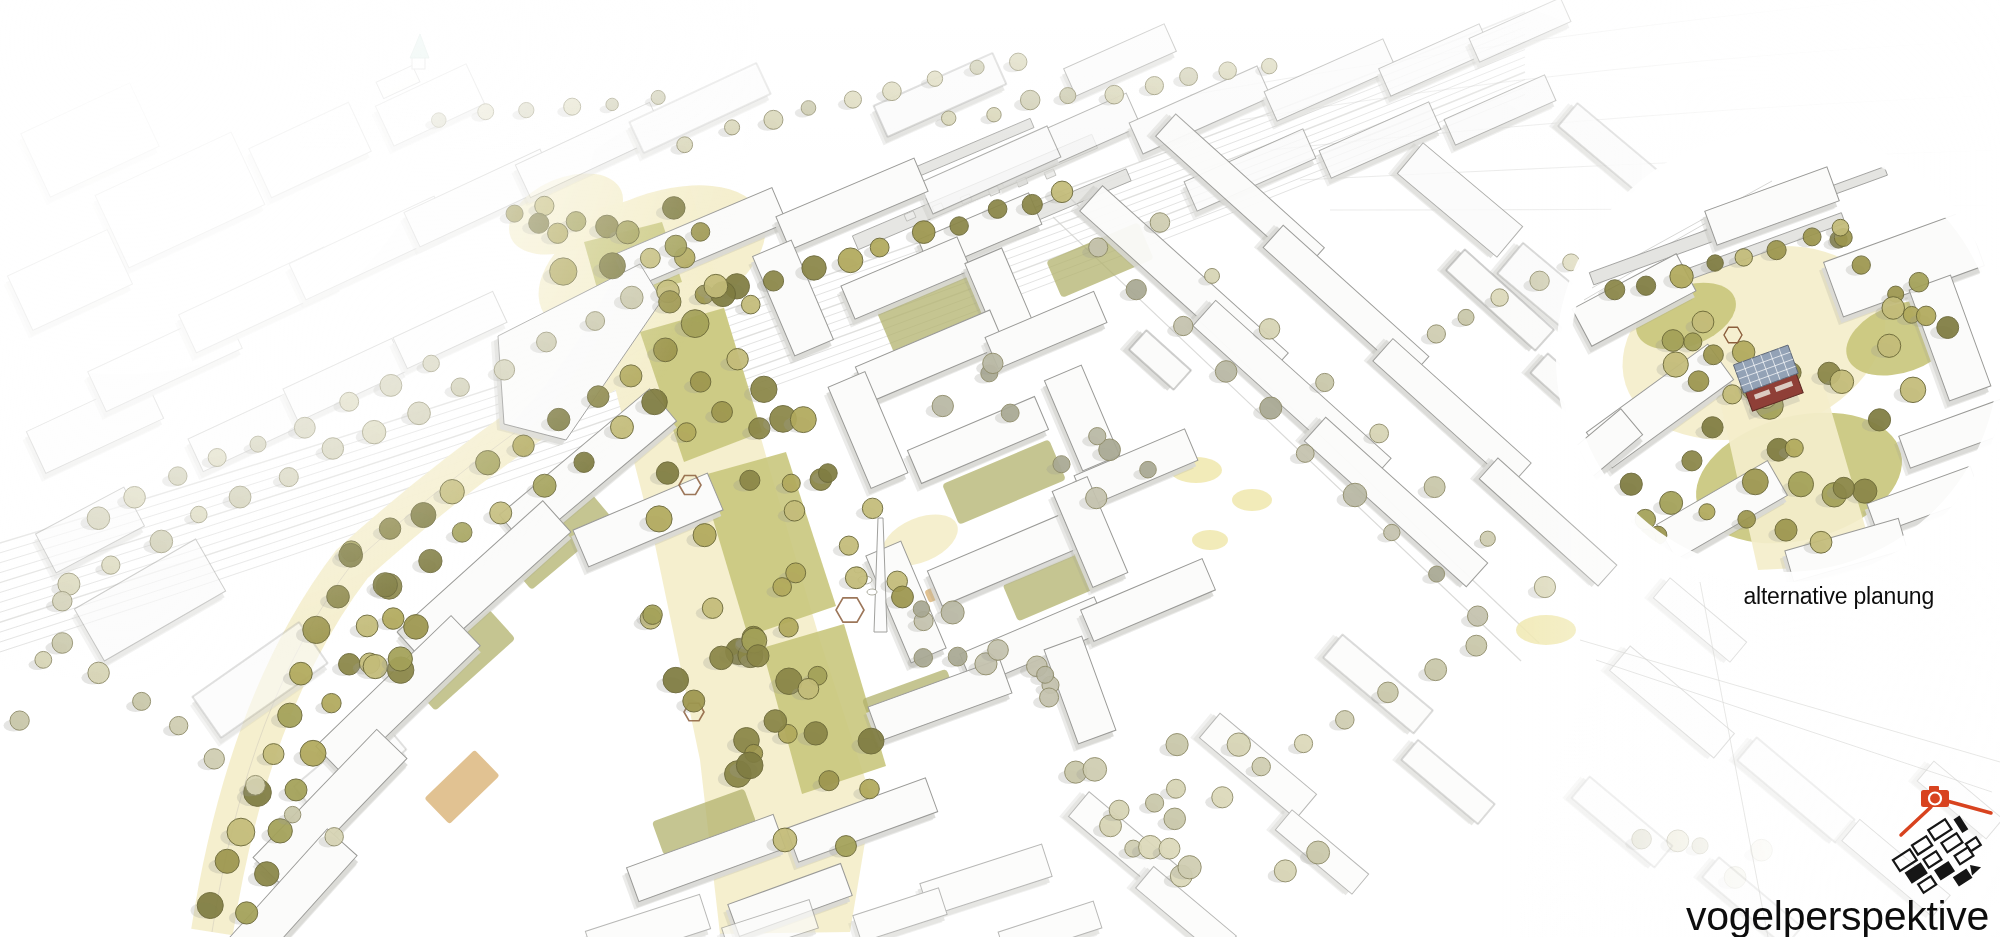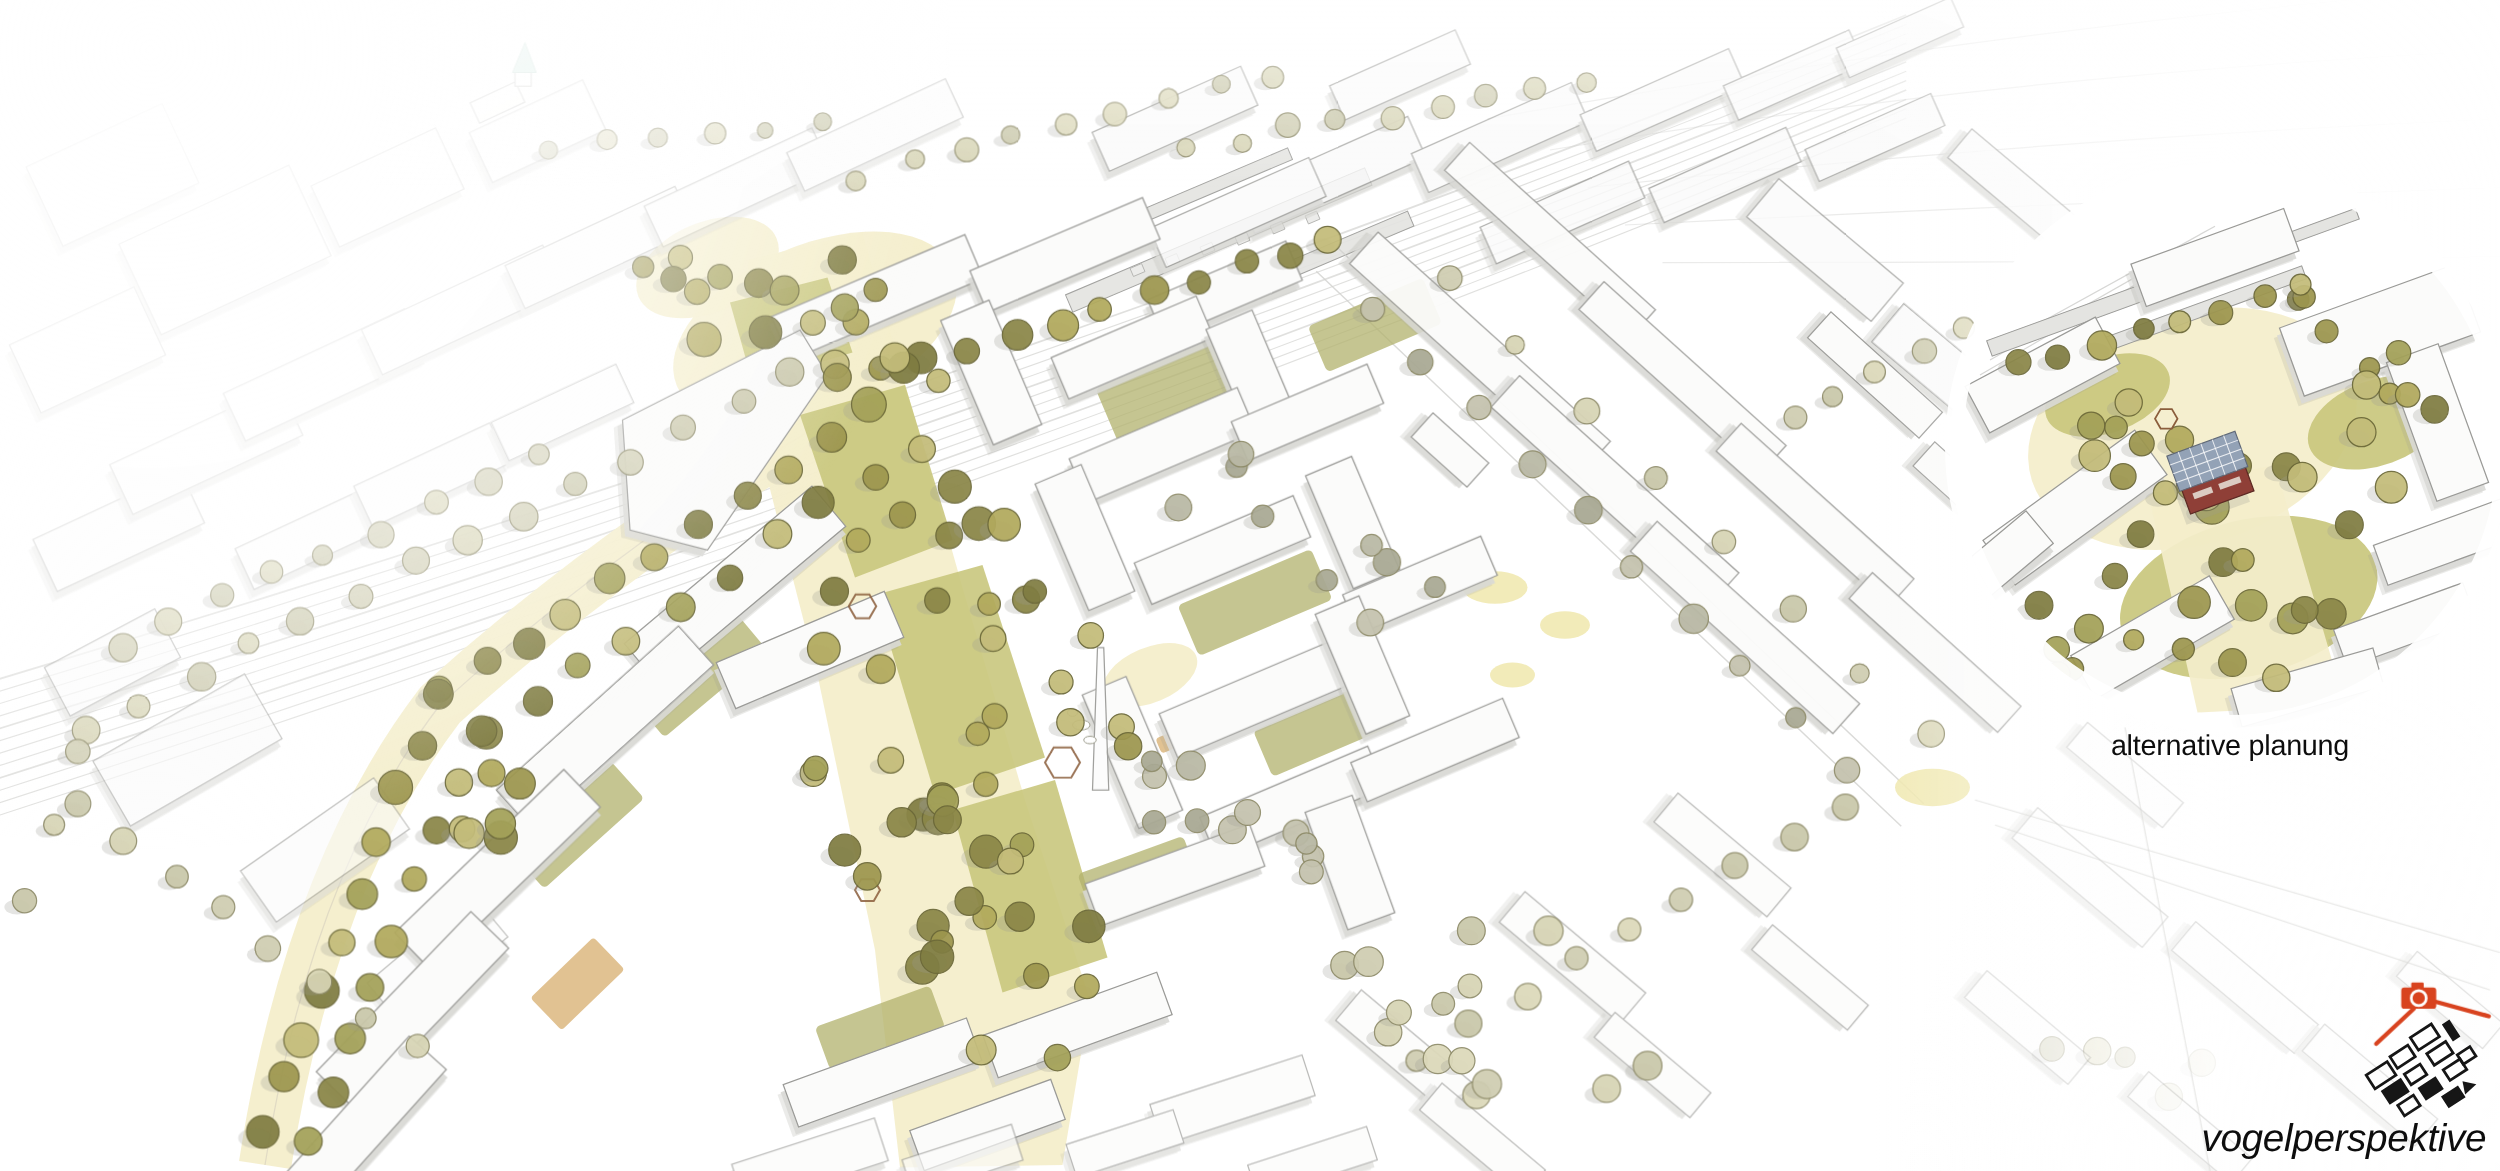--- a/index.html
+++ b/index.html
@@ -1,25 +1,25 @@
 <!DOCTYPE html>
 <html><head>
 <meta charset="utf-8">
 <style>
   html,body{margin:0;padding:0;background:#ffffff;}
   body{width:2000px;height:937px;overflow:hidden;font-family:"Liberation Sans",sans-serif;}
   .stage{position:relative;width:2000px;height:937px;background:#fff;}
   svg{position:absolute;left:0;top:0;display:block;}
   .caption-inset{
-    position:absolute;left:1634px;top:584px;width:300px;text-align:center;
+    position:absolute;left:1634px;top:584px;width:300px;text-align:right;
     font-size:23px;font-weight:500;color:#0d0d0d;letter-spacing:-0.2px;line-height:1.1;
   }
   .caption-view{
-    position:absolute;right:11px;top:895px;font-size:31px;font-weight:500;color:#0d0d0d;
-    letter-spacing:-0.3px;line-height:1.05;font-style:italic;
+    position:absolute;right:11px;top:895px;font-size:41px;font-weight:500;color:#0d0d0d;
+    letter-spacing:-0.3px;line-height:1.05;
   }
 </style>
 </head>
 <body>
 
 <div class="stage">
   <svg id="scene" width="2000" height="937" viewBox="0 0 2000 937">
     <defs>
       <radialGradient id="fadeTL" gradientUnits="userSpaceOnUse" cx="120" cy="40" r="640">
         <stop offset="0" stop-color="#fff" stop-opacity="0.97"></stop>

